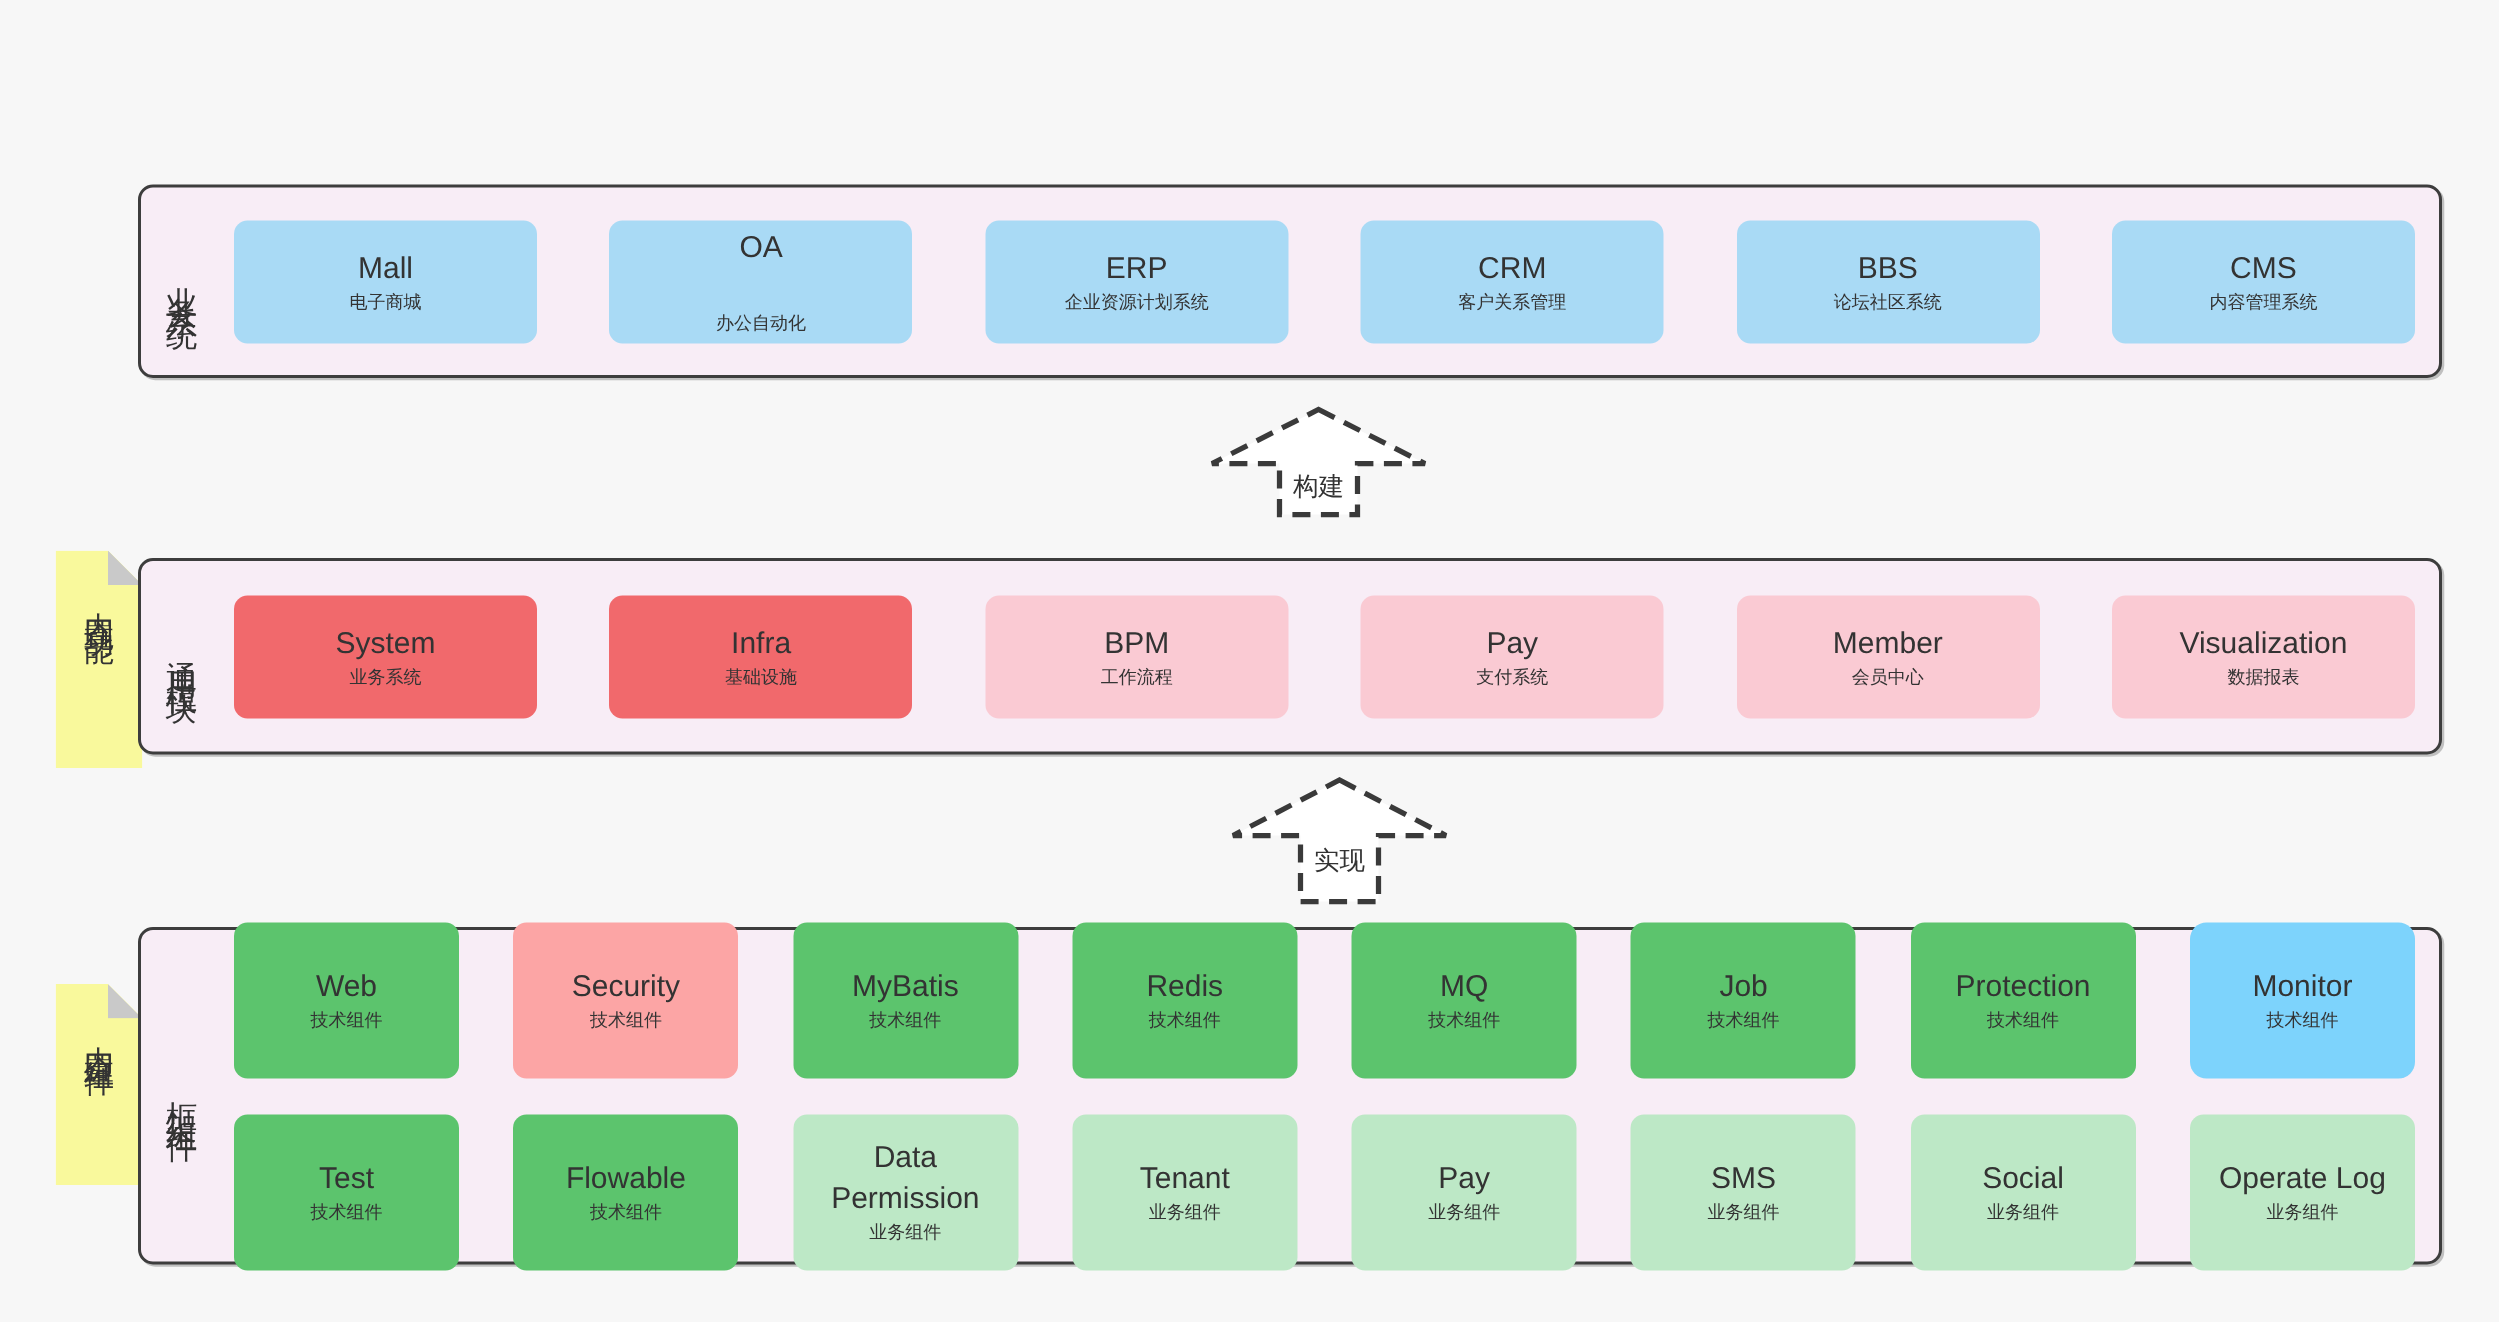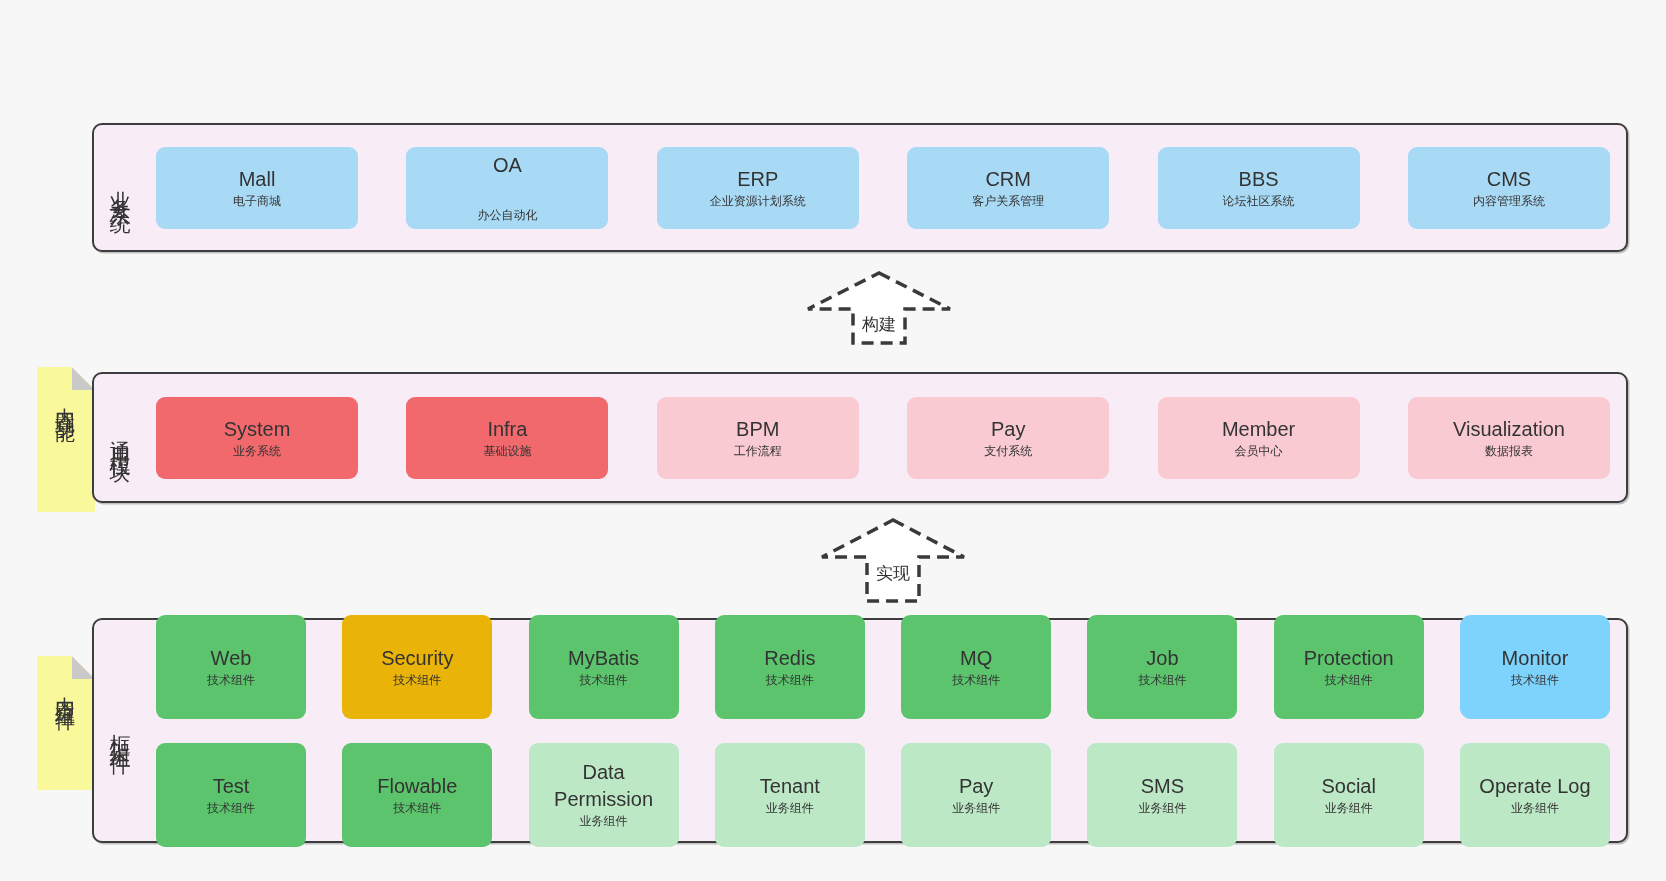--- a/index.html
+++ b/index.html
@@ -187,21 +187,21 @@
       <div class="note-text">内置组件</div>
     </div>
     <div class="band band-2">
       <div class="band-label">框架组件</div>
       <div class="band-content">
         <div class="box-row" style="row-gap: 0px;">
           <div class="box" style="background: rgb(92, 196, 109);">
             <div class="en">Web</div>
             <div class="zh">技术组件</div>
           </div>
-          <div class="box" style="background: #eab308;">
+          <div class="box" style="background: #fca5a5;">
             <div class="en">Security</div>
             <div class="zh">技术组件</div>
           </div>
           <div class="box" style="background: rgb(92, 196, 109);">
             <div class="en">MyBatis</div>
             <div class="zh">技术组件</div>
           </div>
           <div class="box" style="background: rgb(92, 196, 109);">
             <div class="en">Redis</div>
             <div class="zh">技术组件</div>

